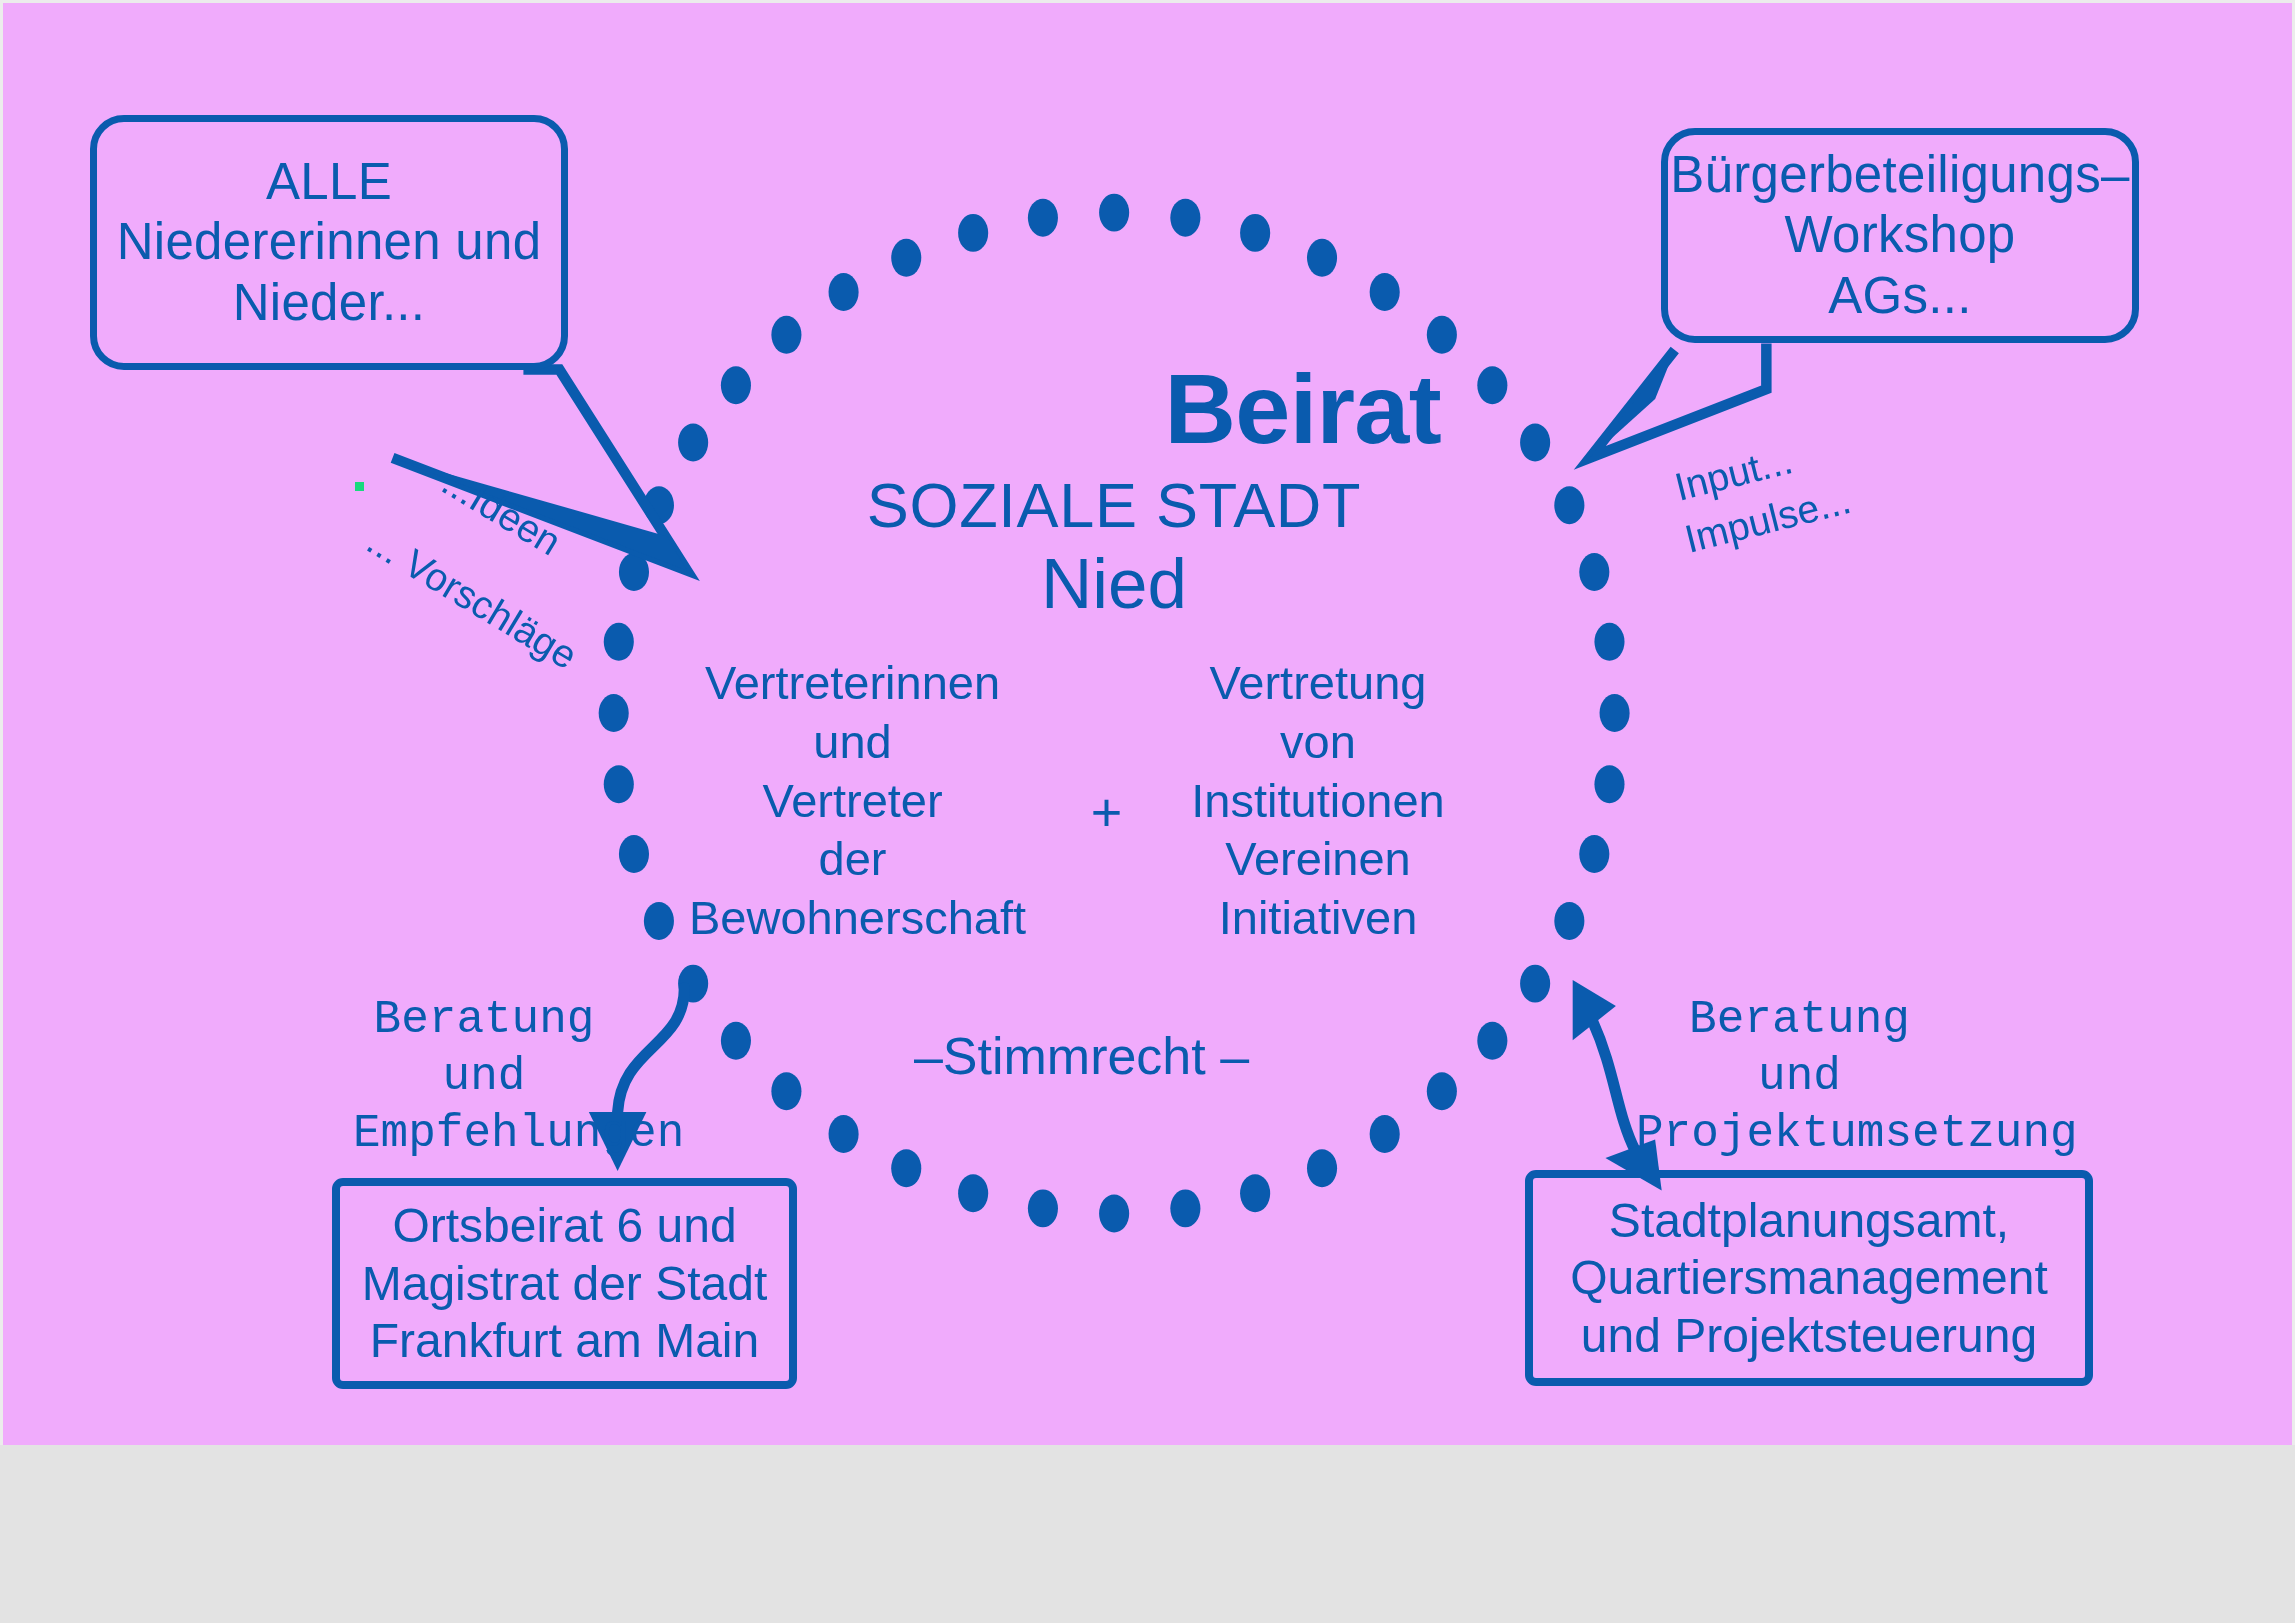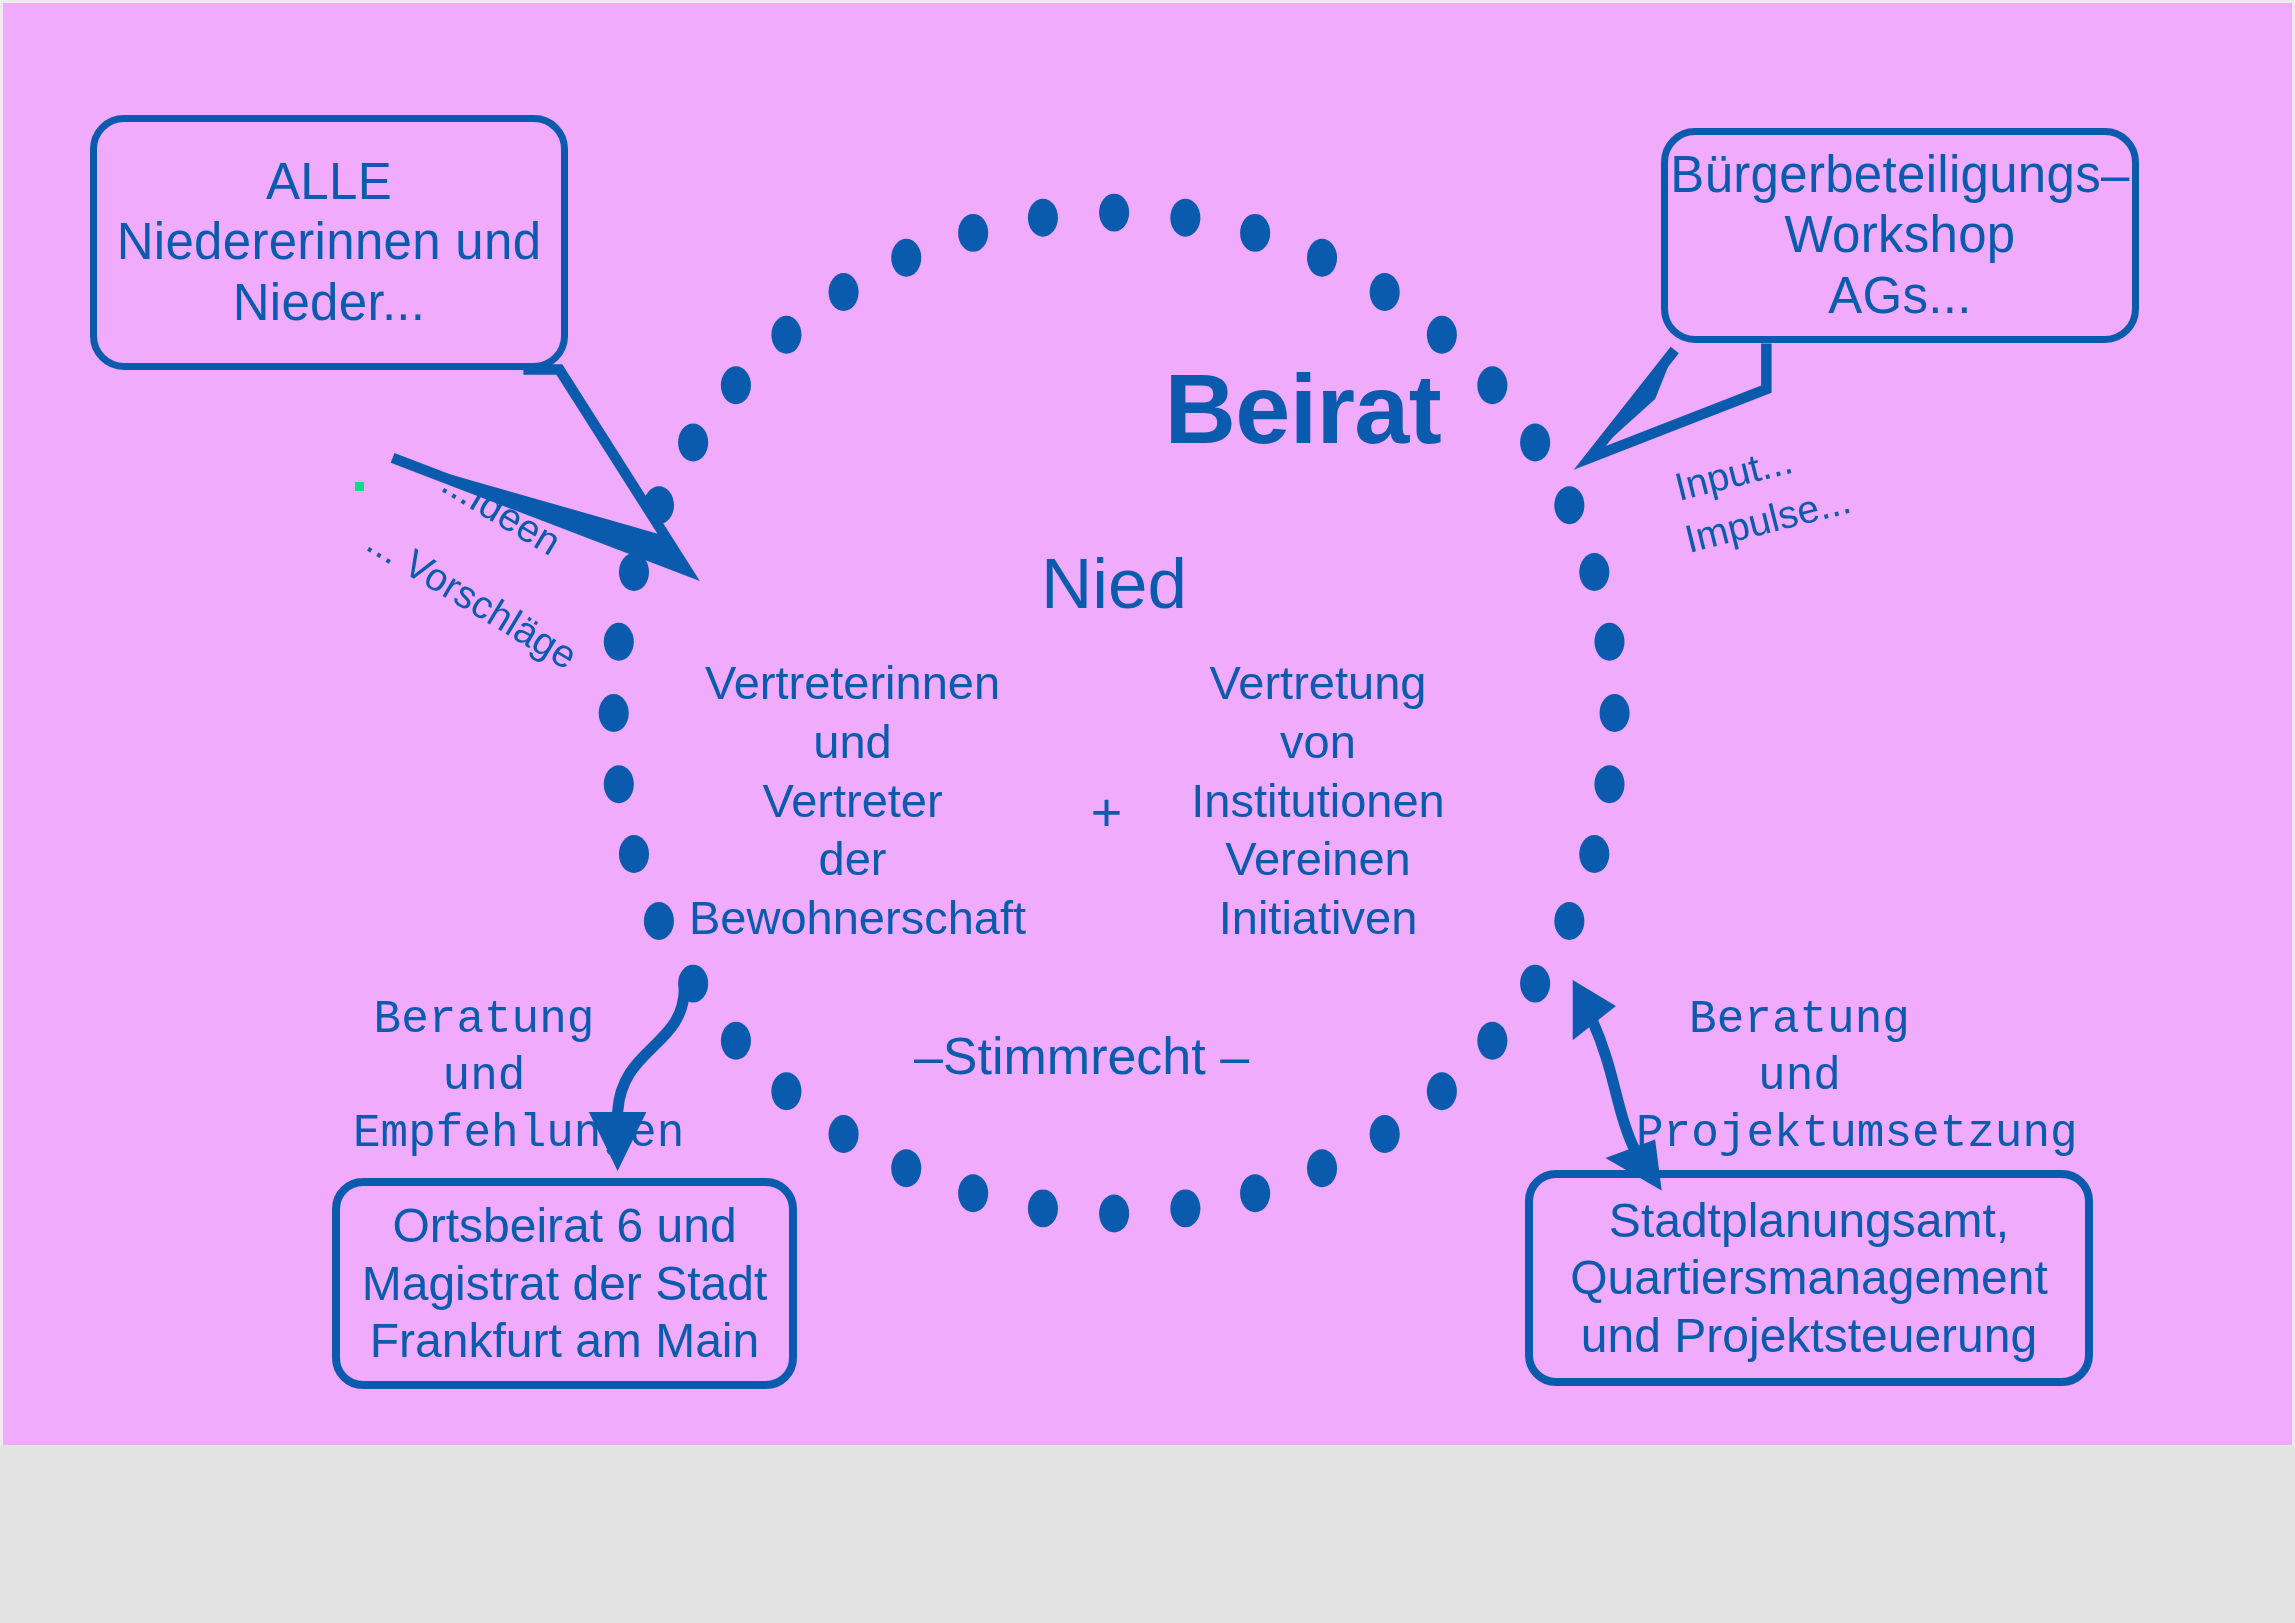--- a/index.html
+++ b/index.html
@@ -52,21 +52,21 @@
     letter-spacing: 0.3px;
   }
   #bubble-left  { left: 90px;  top: 115px;  width: 478px;  height: 255px; }
   #bubble-right { left: 1661px; top: 128px;  width: 478px;  height: 215px; }
 
   
   .rbox {
     position: absolute;
     box-sizing: border-box;
     border: 8.5px solid #0a5bae;
-    border-radius: 31px;
+    border-radius: 11px;
     display: flex;
     align-items: center;
     justify-content: center;
     text-align: center;
   }
   .rbox .btext {
     font-size: 48px;
     line-height: 1.2;
     color: #0a5bae;
   }
@@ -238,20 +238,21 @@
 
   <div class="bubble" id="bubble-left">
     <div class="btext">ALLE<br>Niedererinnen und<br>Nieder...</div>
   </div>
 
   <div class="bubble" id="bubble-right">
     <div class="btext">Bürgerbeteiligungs–<br>Workshop<br>AGs...</div>
   </div>
 
   <div class="ctr" id="title-beirat">Beirat</div>
+  <div class="ctr" id="title-soziale">SOZIALE STADT</div>
   <div class="ctr" id="title-nied">Nied</div>
 
   <div class="ctr" id="col-left">Vertreterinnen<br>und<br>Vertreter<br>der<br>Bewohnerschaft</div>
   <div class="ctr" id="plus-sign">+</div>
   <div class="ctr" id="col-right">Vertretung<br>von<br>Institutionen<br>Vereinen<br>Initiativen</div>
   <div class="ctr" id="stimmrecht">–Stimmrecht  –</div>
 
   <div id="green-dot"></div>
   <div class="annot" id="annot-ideen">...Ideen</div>
   <div class="annot" id="annot-vorschlaege"><span>...</span> <span>Vorschläge</span></div>

